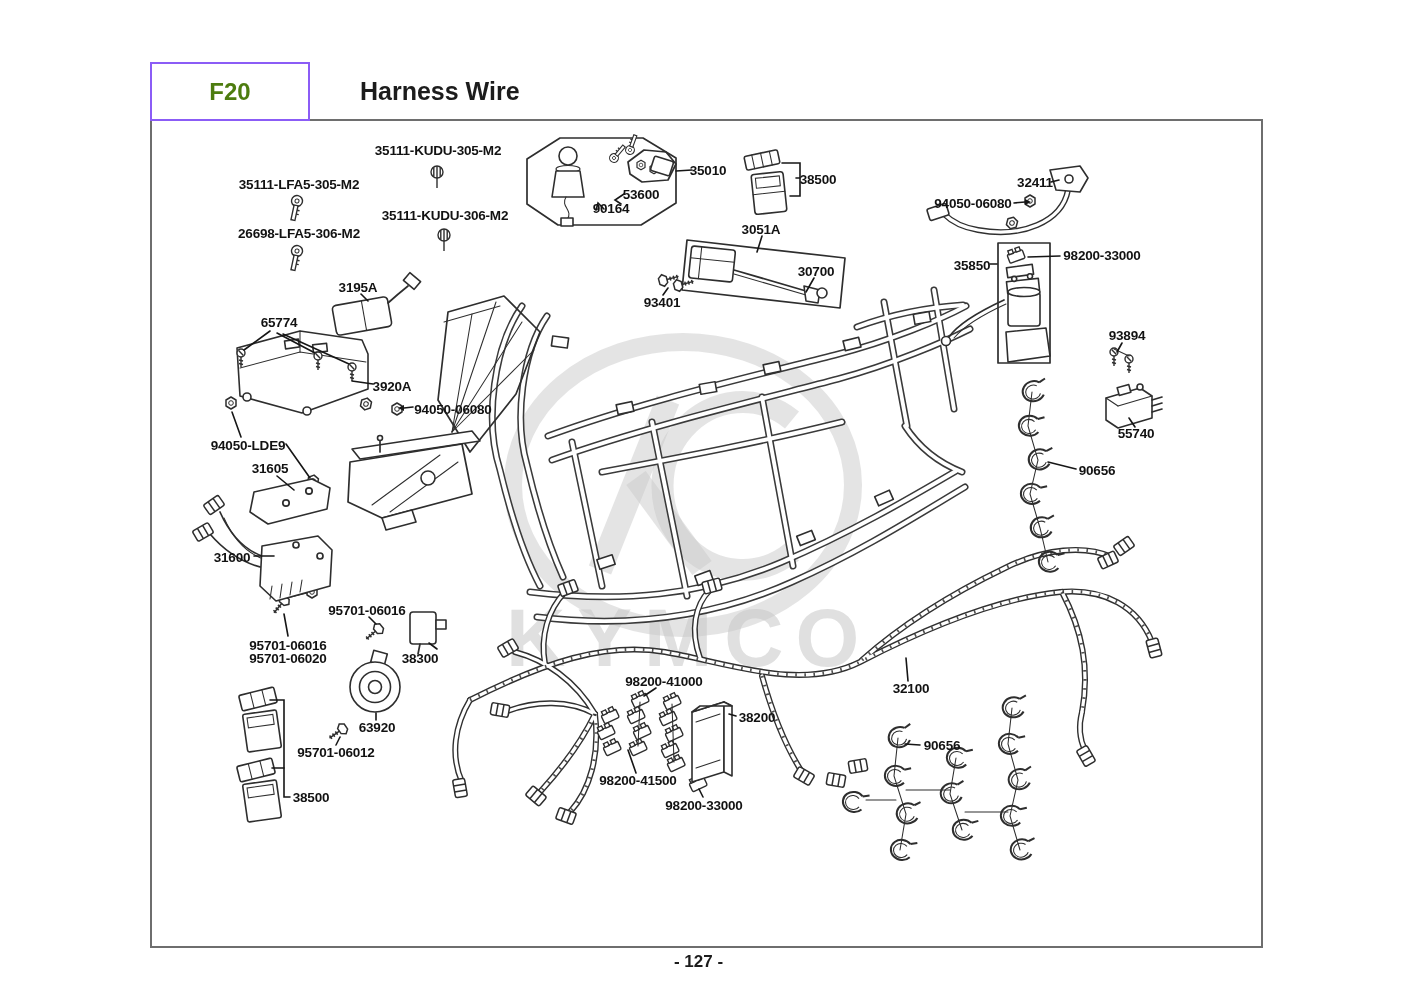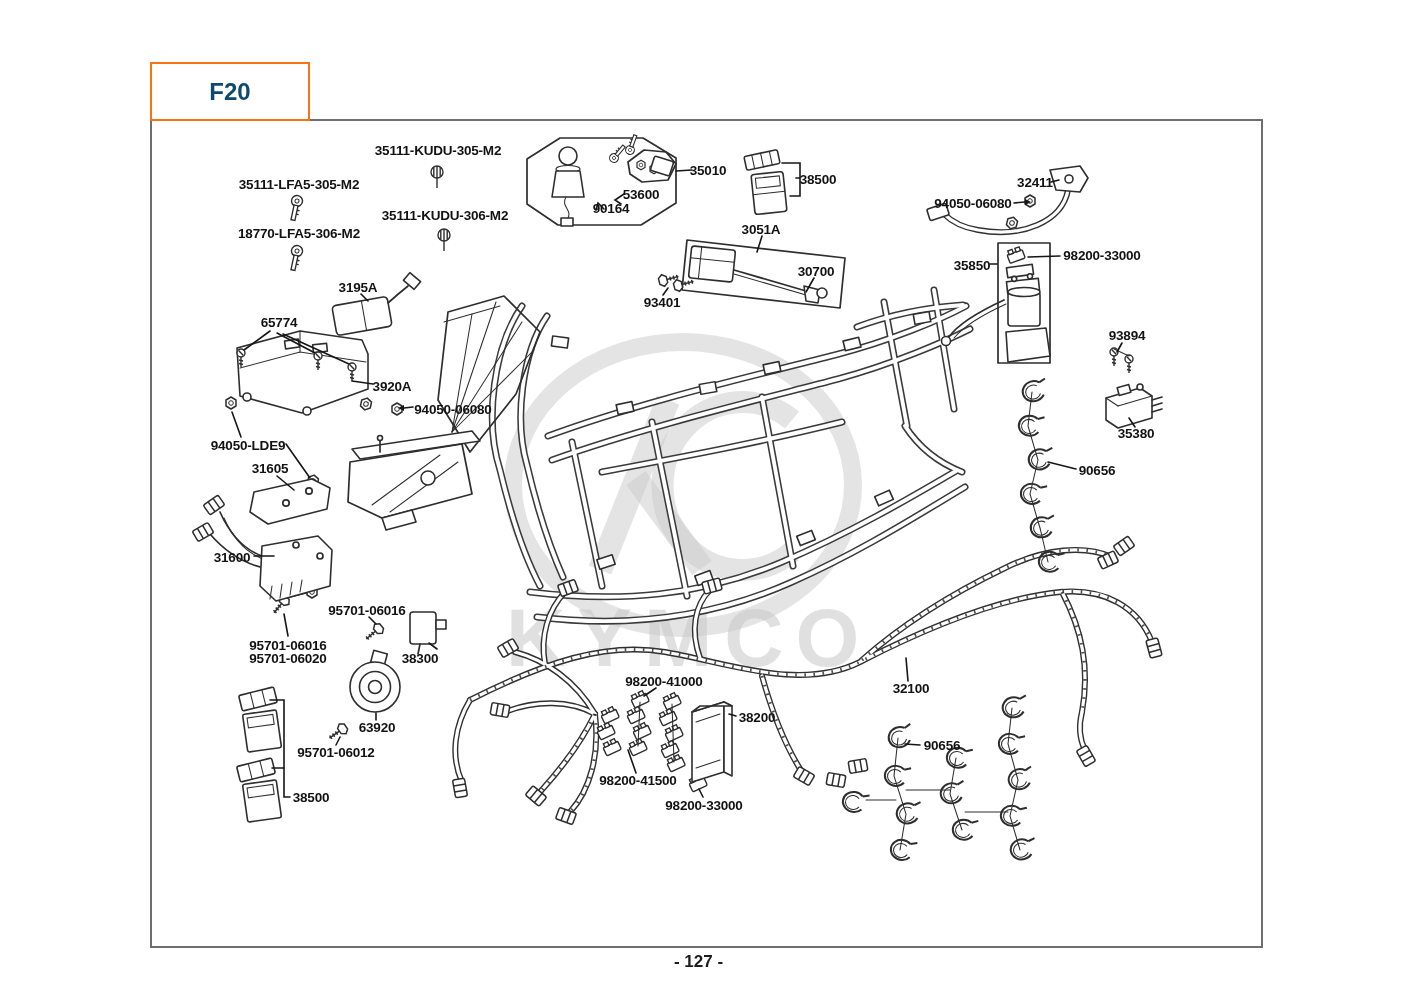--- a/index.html
+++ b/index.html
@@ -1,21 +1,21 @@
 <!DOCTYPE html>
 <html><head>
 <meta charset="utf-8">
 <style>
   html,body{margin:0;padding:0;background:#fff;}
   .page{position:relative;width:1415px;height:1000px;background:#fff;
         font-family:"Liberation Sans",sans-serif;overflow:hidden;}
   .code-box{position:absolute;left:150px;top:62px;width:160px;height:59px;
-        border:2px solid #f97316;box-sizing:border-box;background:#fff;
+        border:2px solid #8b5cf6;box-sizing:border-box;background:#fff;
         display:flex;align-items:center;justify-content:center;
-        font-size:24px;font-weight:700;color:#0c4a6e;z-index:3;}
+        font-size:24px;font-weight:700;color:#4d7c0f;z-index:3;}
   .page-title{position:absolute;left:360px;top:62px;height:59px;display:flex;align-items:center;
         font-size:25px;font-weight:700;color:#1c1c1c;z-index:3;}
   .content-border{position:absolute;left:150px;top:119px;width:1113px;height:829px;
         border:2px solid #6e6e6e;box-sizing:border-box;background:#fff;z-index:0;}
   svg.diagram{position:absolute;left:0;top:0;width:1415px;height:1000px;z-index:1;}
   .callout-layer{position:absolute;left:0;top:0;width:1161px;height:1000px;z-index:2;}
   .callout{position:absolute;transform:translate(-50%,-50%);font-size:13.5px;font-weight:700;
         color:#121212;white-space:nowrap;letter-spacing:-0.2px;}
   .footer{position:absolute;left:142px;top:952px;width:1113px;text-align:center;
         font-size:17px;font-weight:700;color:#1c1c1c;z-index:3;}
@@ -33,20 +33,21 @@
   .wm-text{fill:#c7c7c7;opacity:.55;font-weight:700;font-size:82px;letter-spacing:12px;
         font-family:"Liberation Sans",sans-serif;}
 </style>
 </head>
 <body>
 
 <div class="page">
   <div class="code-box">
     <span>F20</span>
   </div>
+  <div class="page-title">Harness Wire</div>
   <div class="content-border"></div>
 
   <svg class="diagram" viewBox="0 0 1415 1000" xmlns="http://www.w3.org/2000/svg" xmlns:xlink="http://www.w3.org/1999/xlink">
     <defs>
       <path id="f1" d="M 548,436 C 640,402 745,378 835,355 C 890,341 940,320 966,306"></path>
       <path id="f2" d="M 552,460 C 645,427 750,402 838,379 C 893,364 944,342 970,329"></path>
       <path id="f3" d="M 530,592 C 620,603 702,596 782,562 C 850,533 910,498 956,471"></path>
       <path id="f4" d="M 537,617 C 628,628 712,618 792,582 C 862,551 918,515 965,487"></path>
       <path id="f5" d="M 522,306 C 494,346 484,420 500,470 C 512,520 524,556 540,586"></path>
       <path id="f6" d="M 547,316 C 522,352 514,420 527,465 C 538,512 550,548 563,577"></path>
@@ -529,35 +530,35 @@
       <line x1="636" y1="773" x2="628" y2="750"></line>
       <line x1="703" y1="797" x2="699" y2="789"></line>
       <line x1="908" y1="681" x2="906" y2="658"></line>
       <line x1="920" y1="745" x2="905" y2="744"></line>
     </g>
   </svg>
 
   <div class="callout-layer">
       <div class="callout" style="left: 438px; top: 150px;">35111-KUDU-305-M2</div>
       <div class="callout" style="left: 299px; top: 184px;">35111-LFA5-305-M2</div>
-      <div class="callout" style="left: 299px; top: 233px;">18770-LFA5-306-M2</div>
+      <div class="callout" style="left: 299px; top: 233px;">26698-LFA5-306-M2</div>
       <div class="callout" style="left: 445px; top: 215px;">35111-KUDU-306-M2</div>
       <div class="callout" style="left: 641px; top: 194px;">53600</div>
       <div class="callout" style="left: 611px; top: 208px;">90164</div>
       <div class="callout" style="left: 708px; top: 170px;">35010</div>
       <div class="callout" style="left: 818px; top: 179px;">38500</div>
       <div class="callout" style="left: 761px; top: 229px;">3051A</div>
       <div class="callout" style="left: 816px; top: 271px;">30700</div>
       <div class="callout" style="left: 662px; top: 302px;">93401</div>
       <div class="callout" style="left: 1035px; top: 182px;">32411</div>
       <div class="callout" style="left: 973px; top: 203px;">94050-06080</div>
       <div class="callout" style="left: 972px; top: 265px;">35850</div>
       <div class="callout" style="left: 1102px; top: 255px;">98200-33000</div>
       <div class="callout" style="left: 1127px; top: 335px;">93894</div>
-      <div class="callout" style="left: 1136px; top: 433px;">35380</div>
+      <div class="callout" style="left: 1136px; top: 433px;">55740</div>
       <div class="callout" style="left: 1097px; top: 470px;">90656</div>
       <div class="callout" style="left: 358px; top: 287px;">3195A</div>
       <div class="callout" style="left: 279px; top: 322px;">65774</div>
       <div class="callout" style="left: 392px; top: 386px;">3920A</div>
       <div class="callout" style="left: 453px; top: 409px;">94050-06080</div>
       <div class="callout" style="left: 248px; top: 445px;">94050-LDE9</div>
       <div class="callout" style="left: 270px; top: 468px;">31605</div>
       <div class="callout" style="left: 232px; top: 557px;">31600</div>
       <div class="callout" style="left: 367px; top: 610px;">95701-06016</div>
       <div class="callout" style="left: 288px; top: 645px;">95701-06016</div>

